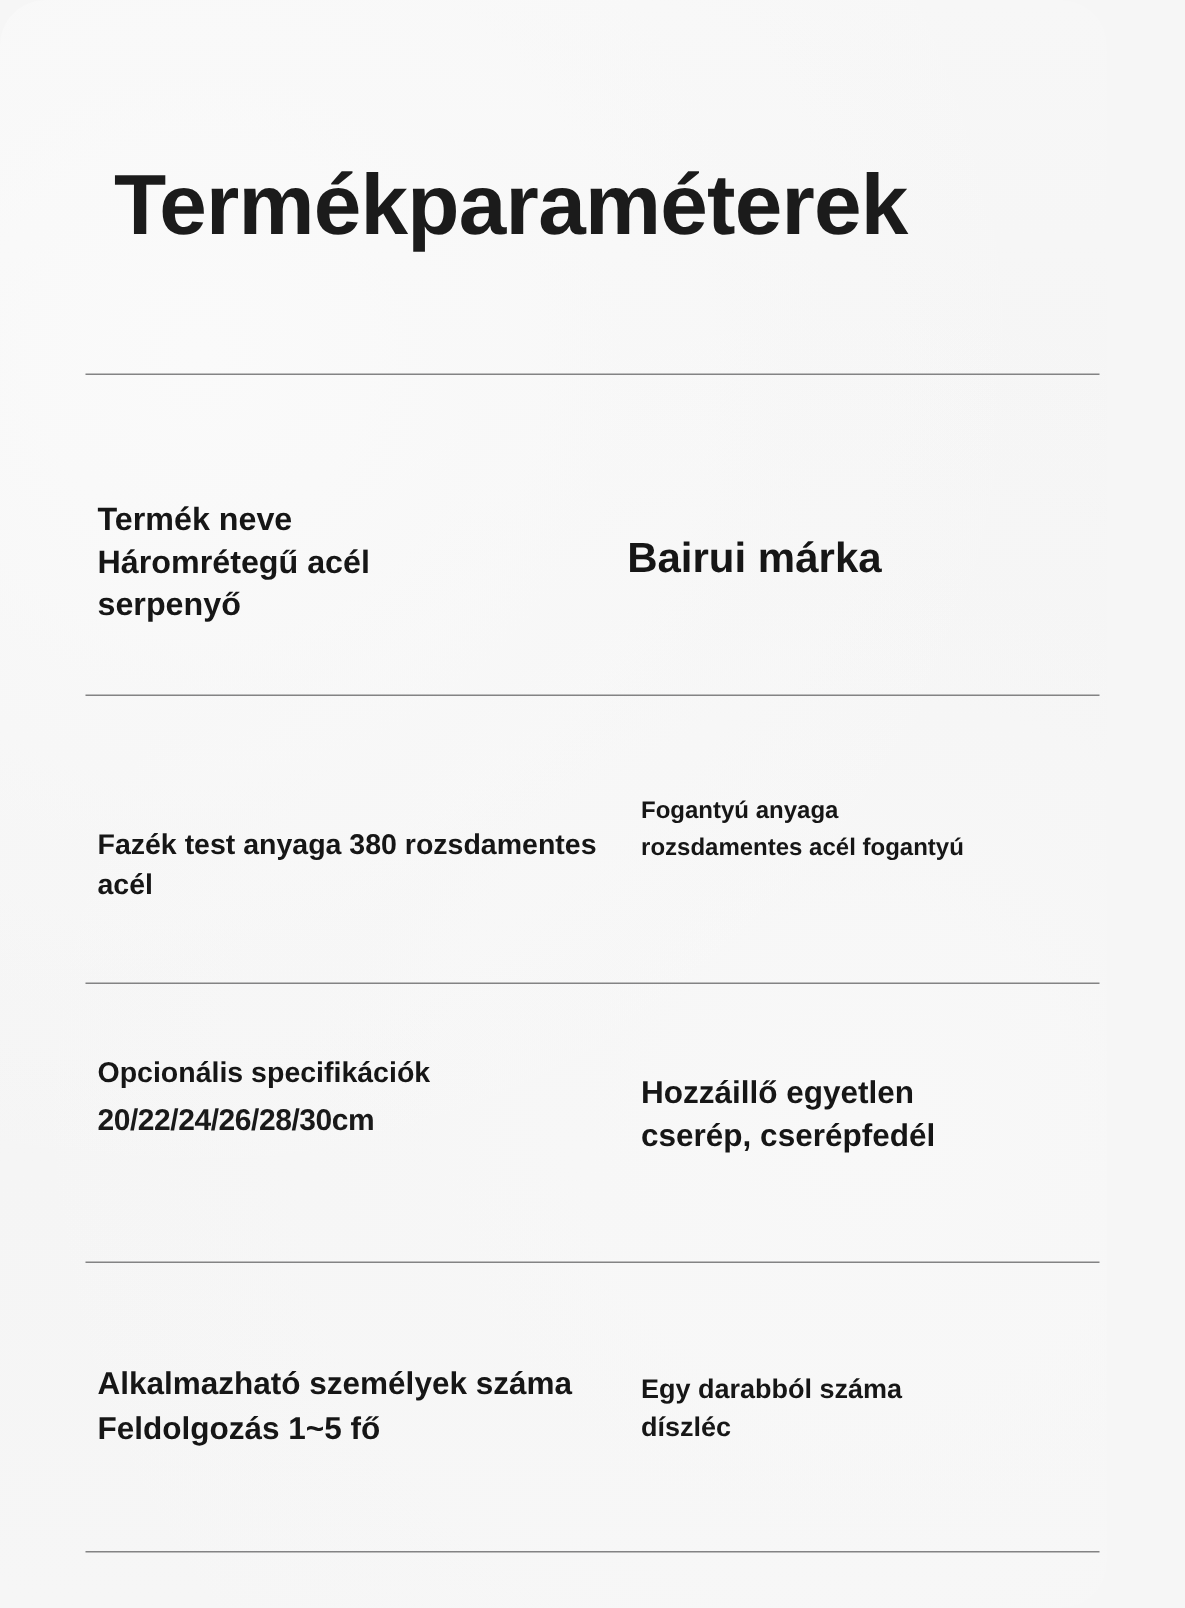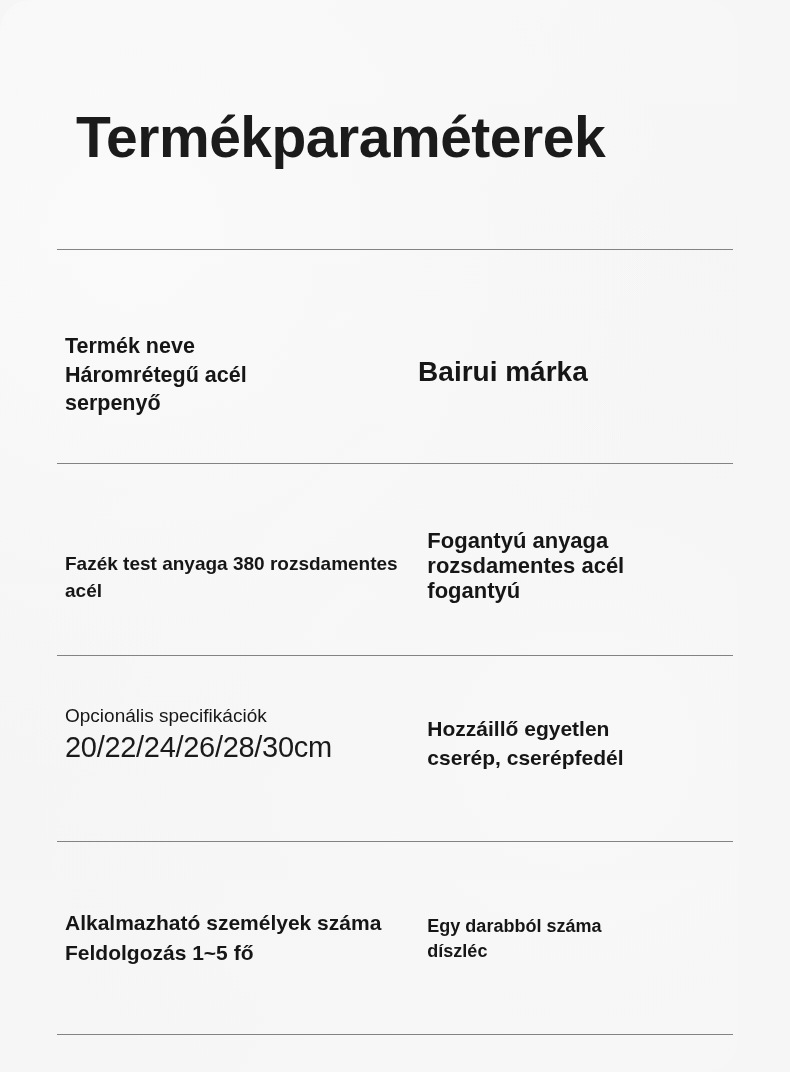--- a/index.html
+++ b/index.html
@@ -109,38 +109,38 @@
   .row-2 { top: 528px; height: 110px; }
   .row-2 .cell-left { width: 455px; padding-top: 22px; }
   .row-2 .cell-right { width: 335px; padding-top: 0px; }
   .row-2 .t-body {
     font-size: 19px;
     font-weight: 700;
     line-height: 27px;
     max-width: 390px;
   }
   .row-2 .t-handle {
-    font-size: 22px;
+    font-size: 16px;
     font-weight: 700;
     line-height: 25px;
     max-width: 230px;
   }
 
   
   .row-3 { top: 702px; height: 120px; }
   .row-3 .cell-left { width: 455px; }
   .row-3 .cell-right { width: 335px; padding-top: 12px; }
   .row-3 .t-speclabel {
     font-size: 19px;
-    font-weight: 400;
+    font-weight: 700;
     line-height: 27px;
   }
   .row-3 .t-specvalue {
-    font-size: 29px;
-    font-weight: 400;
+    font-size: 20px;
+    font-weight: 700;
     line-height: 37px;
     letter-spacing: -0.3px;
     color: #1a1a1a;
   }
   .row-3 .t-lid {
     font-size: 21px;
     font-weight: 700;
     line-height: 29px;
     max-width: 250px;
   }

